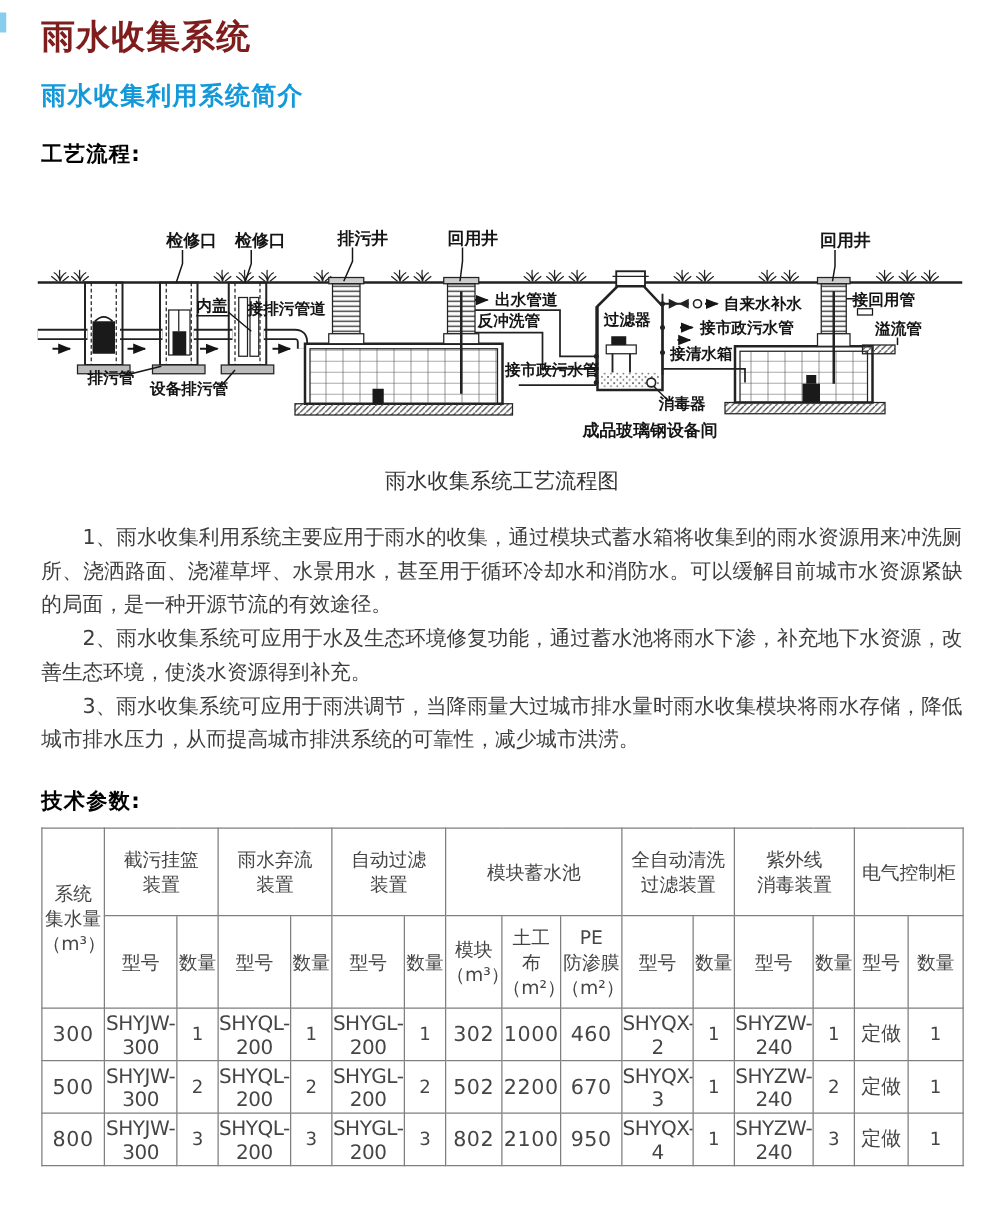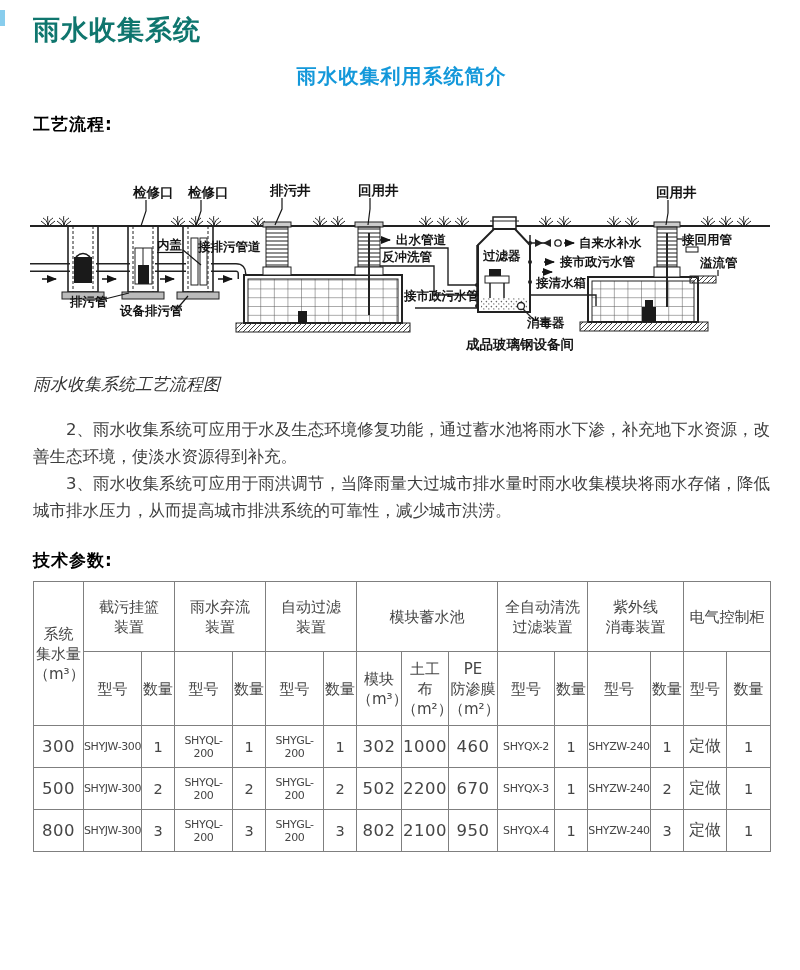--- a/index.html
+++ b/index.html
@@ -1,38 +1,38 @@
 <!DOCTYPE html>
 <html><head>
 <meta charset="utf-8">
 <style>
   html,body{margin:0;padding:0;background:#fff;}
   body{font-family:"DejaVu Sans","Liberation Sans",sans-serif;color:#3d3d3d;}
   .page{width:800px;height:970px;box-sizing:border-box;padding:14px 30px 10px 33px;background:#fff;position:relative;overflow:hidden;}
   .accent-chip{position:absolute;left:0;top:10px;width:5px;height:16px;background:#129bdb;opacity:.5;}
-  .title{font-size:27px;line-height:31px;color:#0f766e;font-weight:bold;letter-spacing:1px;margin:0 0 19px;}
-  .subtitle{font-size:20px;line-height:24px;color:#1398da;font-weight:bold;letter-spacing:1px;margin:0 0 26px;text-align:center;}
+  .title{font-size:27px;line-height:31px;color:#7f1d1d;font-weight:bold;letter-spacing:1px;margin:0 0 19px;}
+  .subtitle{font-size:20px;line-height:24px;color:#1398da;font-weight:bold;letter-spacing:1px;margin:0 0 26px;}
   .sec{font-size:17px;line-height:21px;color:#000000;font-weight:600;letter-spacing:1px;}
   .sec-process{margin:0 0 6px;}
   .sec-app{margin:2px 0 9px;}
   .sec-tech{margin:26px 0 10px;}
   .diagram{width:740px;height:196px;position:relative;margin-left:-3px;margin-top:40px;}
   .diagram svg{display:block;}
   .diagram text{font-family:"Liberation Serif","DejaVu Serif",serif;font-weight:bold;font-size:12.5px;fill:#151515;}
   .diagram text.big{font-size:13.5px;}
-  .caption{font-size:17px;color:#333;margin:2px 0 20px;font-style:italic;}
+  .caption{text-align:center;font-size:17px;color:#333;margin:2px 0 20px;}
   .paras p{margin:0;font-size:16.5px;line-height:27px;text-indent:2em;text-align:justify;color:#3d3d3d;}
   table.spec{border-collapse:collapse;table-layout:fixed;width:737px;color:#454545;}
   table.spec th,table.spec td{border:1px solid #7f7f7f;text-align:center;vertical-align:middle;padding:0;font-weight:normal;overflow:hidden;}
   table.spec th{font-size:15px;line-height:20px;white-space:pre-line;}
   tr.hrow1{height:70px;}
   tr.hrow2{height:74px;}
   tbody tr.drow{height:42px;}
   td.num{font-size:16.5px;letter-spacing:.5px;}
-  td.model{font-size:11px;letter-spacing:-.4px;}
+  td.model{font-size:16px;letter-spacing:-.4px;}
   td.qty{font-size:14.5px;}
   td.txt{font-size:16px;font-family:Liberation Mono, monospace;}
 </style>
 </head>
 <body>
 
 <div class="page">
   <div class="accent-chip"></div>
 
   <h1 class="title">雨水收集系统</h1>
@@ -231,20 +231,21 @@
         <rect x="656" y="72" width="12" height="5" fill="none" stroke="#151515" stroke-width="1"></rect>
         <text x="670" y="92">溢流管</text>
         <path d="M688 95 V101" stroke="#151515" stroke-width="1.2" fill="none"></path>
       </g>
     </svg>
   </div>
 
   <div class="caption">雨水收集系统工艺流程图</div>
 
   <div class="paras">
+    <p>1、雨水收集利用系统主要应用于雨水的收集，通过模块式蓄水箱将收集到的雨水资源用来冲洗厕所、浇洒路面、浇灌草坪、水景用水，甚至用于循环冷却水和消防水。可以缓解目前城市水资源紧缺的局面，是一种开源节流的有效途径。</p>
     <p>2、雨水收集系统可应用于水及生态环境修复功能，通过蓄水池将雨水下渗，补充地下水资源，改善生态环境，使淡水资源得到补充。</p>
     <p>3、雨水收集系统可应用于雨洪调节，当降雨量大过城市排水量时雨水收集模块将雨水存储，降低城市排水压力，从而提高城市排洪系统的可靠性，减少城市洪涝。</p>
   </div>
 
   <div class="sec sec-tech">技术参数:</div>
 
   <table class="spec">
     <colgroup>
       <col style="width:50px">
         <col style="width:58px">

